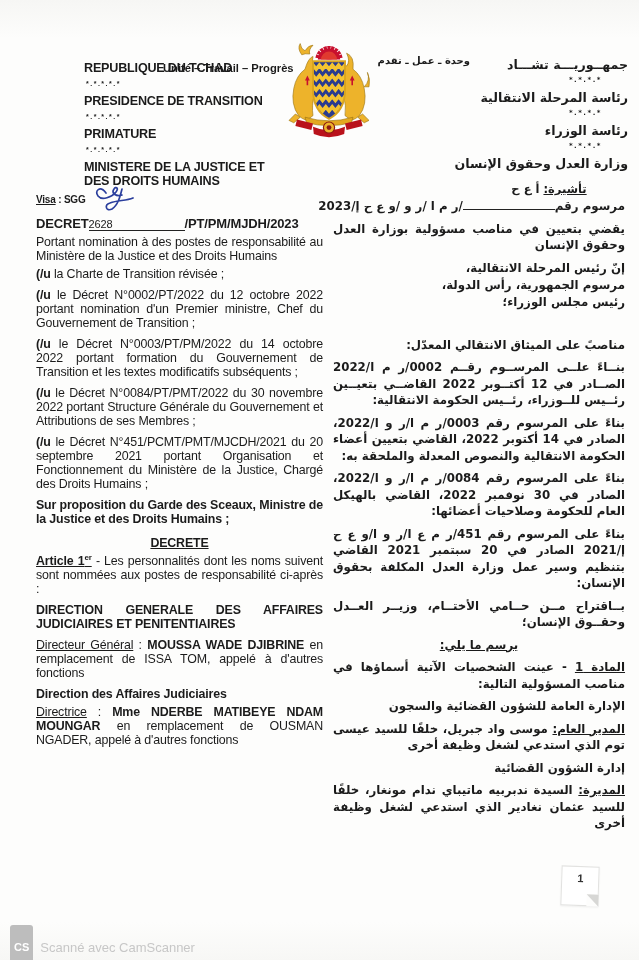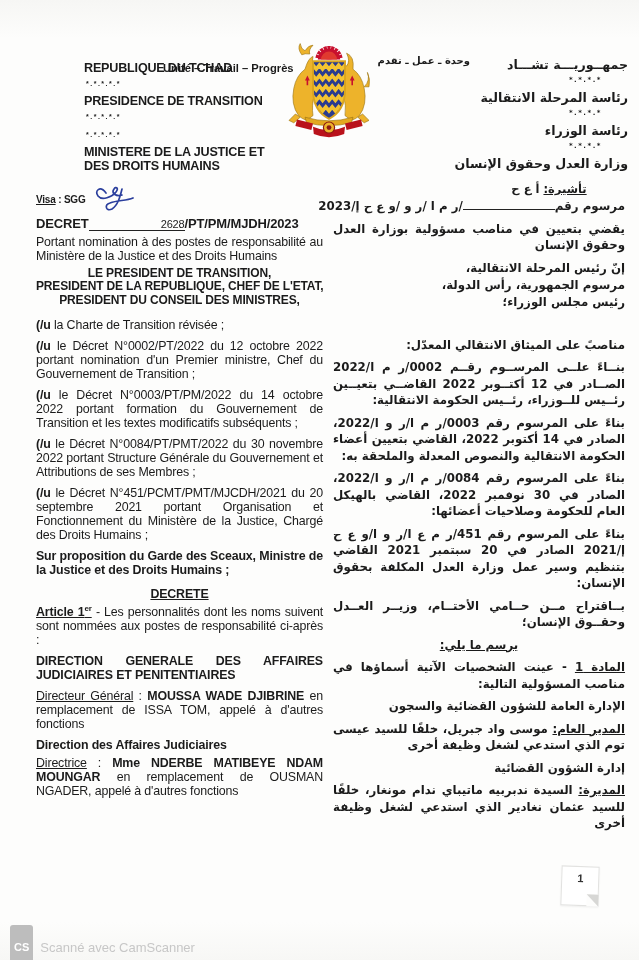--- a/index.html
+++ b/index.html
@@ -38,21 +38,21 @@
   .visa-fr svg{vertical-align:-8px;margin-left:4px;}
   .visa-ar{position:absolute;left:497px;top:182px;width:104px;text-align:center;direction:rtl;
     font-family:"DejaVu Sans",sans-serif;font-weight:bold;font-size:11.5px;white-space:nowrap;}
 
   
   .fr-col{position:absolute;left:36px;top:217px;width:287px;font-size:12.4px;line-height:14px;
     text-align:justify;letter-spacing:-0.15px;}
   .fr-col p{margin:0 0 7px 0;}
   .fr-col .pres{font-size:12px;line-height:13.4px;margin:3px 0 11px 0;}
   .fr-col .pres div{white-space:nowrap;}
-  .blank{display:inline-block;width:96px;border-bottom:1.2px solid #222;text-align:right;
+  .blank{display:inline-block;width:96px;border-bottom:1.2px solid #222;text-align:left;
     font-size:11px;line-height:11px;vertical-align:baseline;}
   .fr-col sup{font-size:8px;vertical-align:super;line-height:0;}
   .decret-line{font-size:13px;margin-bottom:4px !important;}
   .mb10{margin-bottom:10px !important;}
   .mb4{margin-bottom:4px !important;}
 
   
   .ar-col{position:absolute;left:333px;top:198px;width:292px;direction:rtl;
     font-family:"DejaVu Sans",sans-serif;font-size:11.8px;font-weight:bold;line-height:16.5px;
     text-align:justify;}
@@ -75,20 +75,21 @@
 </head>
 <body>
 
 <div class="page">
 
   <div class="fr-head">
     <div class="fh-line">REPUBLIQUE DU TCHAD</div>
     <div class="sep">*.*.*.*.*</div>
     <div class="fh-line">PRESIDENCE DE TRANSITION</div>
     <div class="sep">*.*.*.*.*</div>
+    <div class="fh-line">PRIMATURE</div>
     <div class="sep">*.*.*.*.*</div>
     <div class="fh-line wrap">MINISTERE DE LA JUSTICE ET DES DROITS HUMAINS</div>
   </div>
 
   <div class="fr-motto">Unité – Travail – Progrès</div>
 
   <div class="emblem">
     <svg viewBox="0 0 120 132" width="96" height="108">
 
       <g transform="translate(60,28)" fill="#C8102E">
@@ -164,25 +165,20 @@
   </div>
   <div class="visa-ar">
     <span class="u">تأشيرة:</span><span> أ ع ح</span>
   </div>
 
   <section class="fr-col">
     <p class="nowrap decret-line">
       <span class="bold">DECRET</span><span class="blank"><span>2628</span></span><span class="bold">/PT/PM/MJDH/2023</span>
     </p>
     <p class="mb4">Portant nomination à des postes de responsabilité au Ministère de la Justice et des Droits Humains</p>
-    <div class="pres center bold">
-      <div>LE PRESIDENT DE TRANSITION,</div>
-      <div>PRESIDENT DE LA REPUBLIQUE, CHEF DE L'ETAT,</div>
-      <div>PRESIDENT DU CONSEIL DES MINISTRES,</div>
-    </div>
     <p><span class="bold">(/u</span><span> la Charte de Transition révisée ;</span></p>
     <p><span class="bold">(/u</span><span> le Décret N°0002/PT/2022 du 12 octobre 2022 portant nomination d'un Premier ministre, Chef du Gouvernement de Transition ;</span></p>
     <p><span class="bold">(/u</span><span> le Décret N°0003/PT/PM/2022 du 14 octobre 2022 portant formation du Gouvernement de Transition et les textes modificatifs subséquents ;</span></p>
     <p><span class="bold">(/u</span><span> le Décret N°0084/PT/PMT/2022 du 30 novembre 2022 portant Structure Générale du Gouvernement et Attributions de ses Membres ;</span></p>
     <p><span class="bold">(/u</span><span> le Décret N°451/PCMT/PMT/MJCDH/2021 du 20 septembre 2021 portant Organisation et Fonctionnement du Ministère de la Justice, Chargé des Droits Humains ;</span></p>
     <p class="bold mb10">Sur proposition du Garde des Sceaux, Ministre de la Justice et des Droits Humains ;</p>
     <p class="center mb4"><span class="bold u">DECRETE</span></p>
     <p><span class="bold u"><span>Article 1</span><sup>er</sup></span><span> - Les personnalités dont les noms suivent sont nommées aux postes de responsabilité ci-après :</span></p>
     <p class="bold">DIRECTION GENERALE DES AFFAIRES JUDICIAIRES ET PENITENTIAIRES</p>
     <p><span class="u">Directeur Général</span><span> : </span><span class="bold">MOUSSA WADE DJIBRINE</span><span> en remplacement de ISSA TOM, appelé à d'autres fonctions</span></p>

